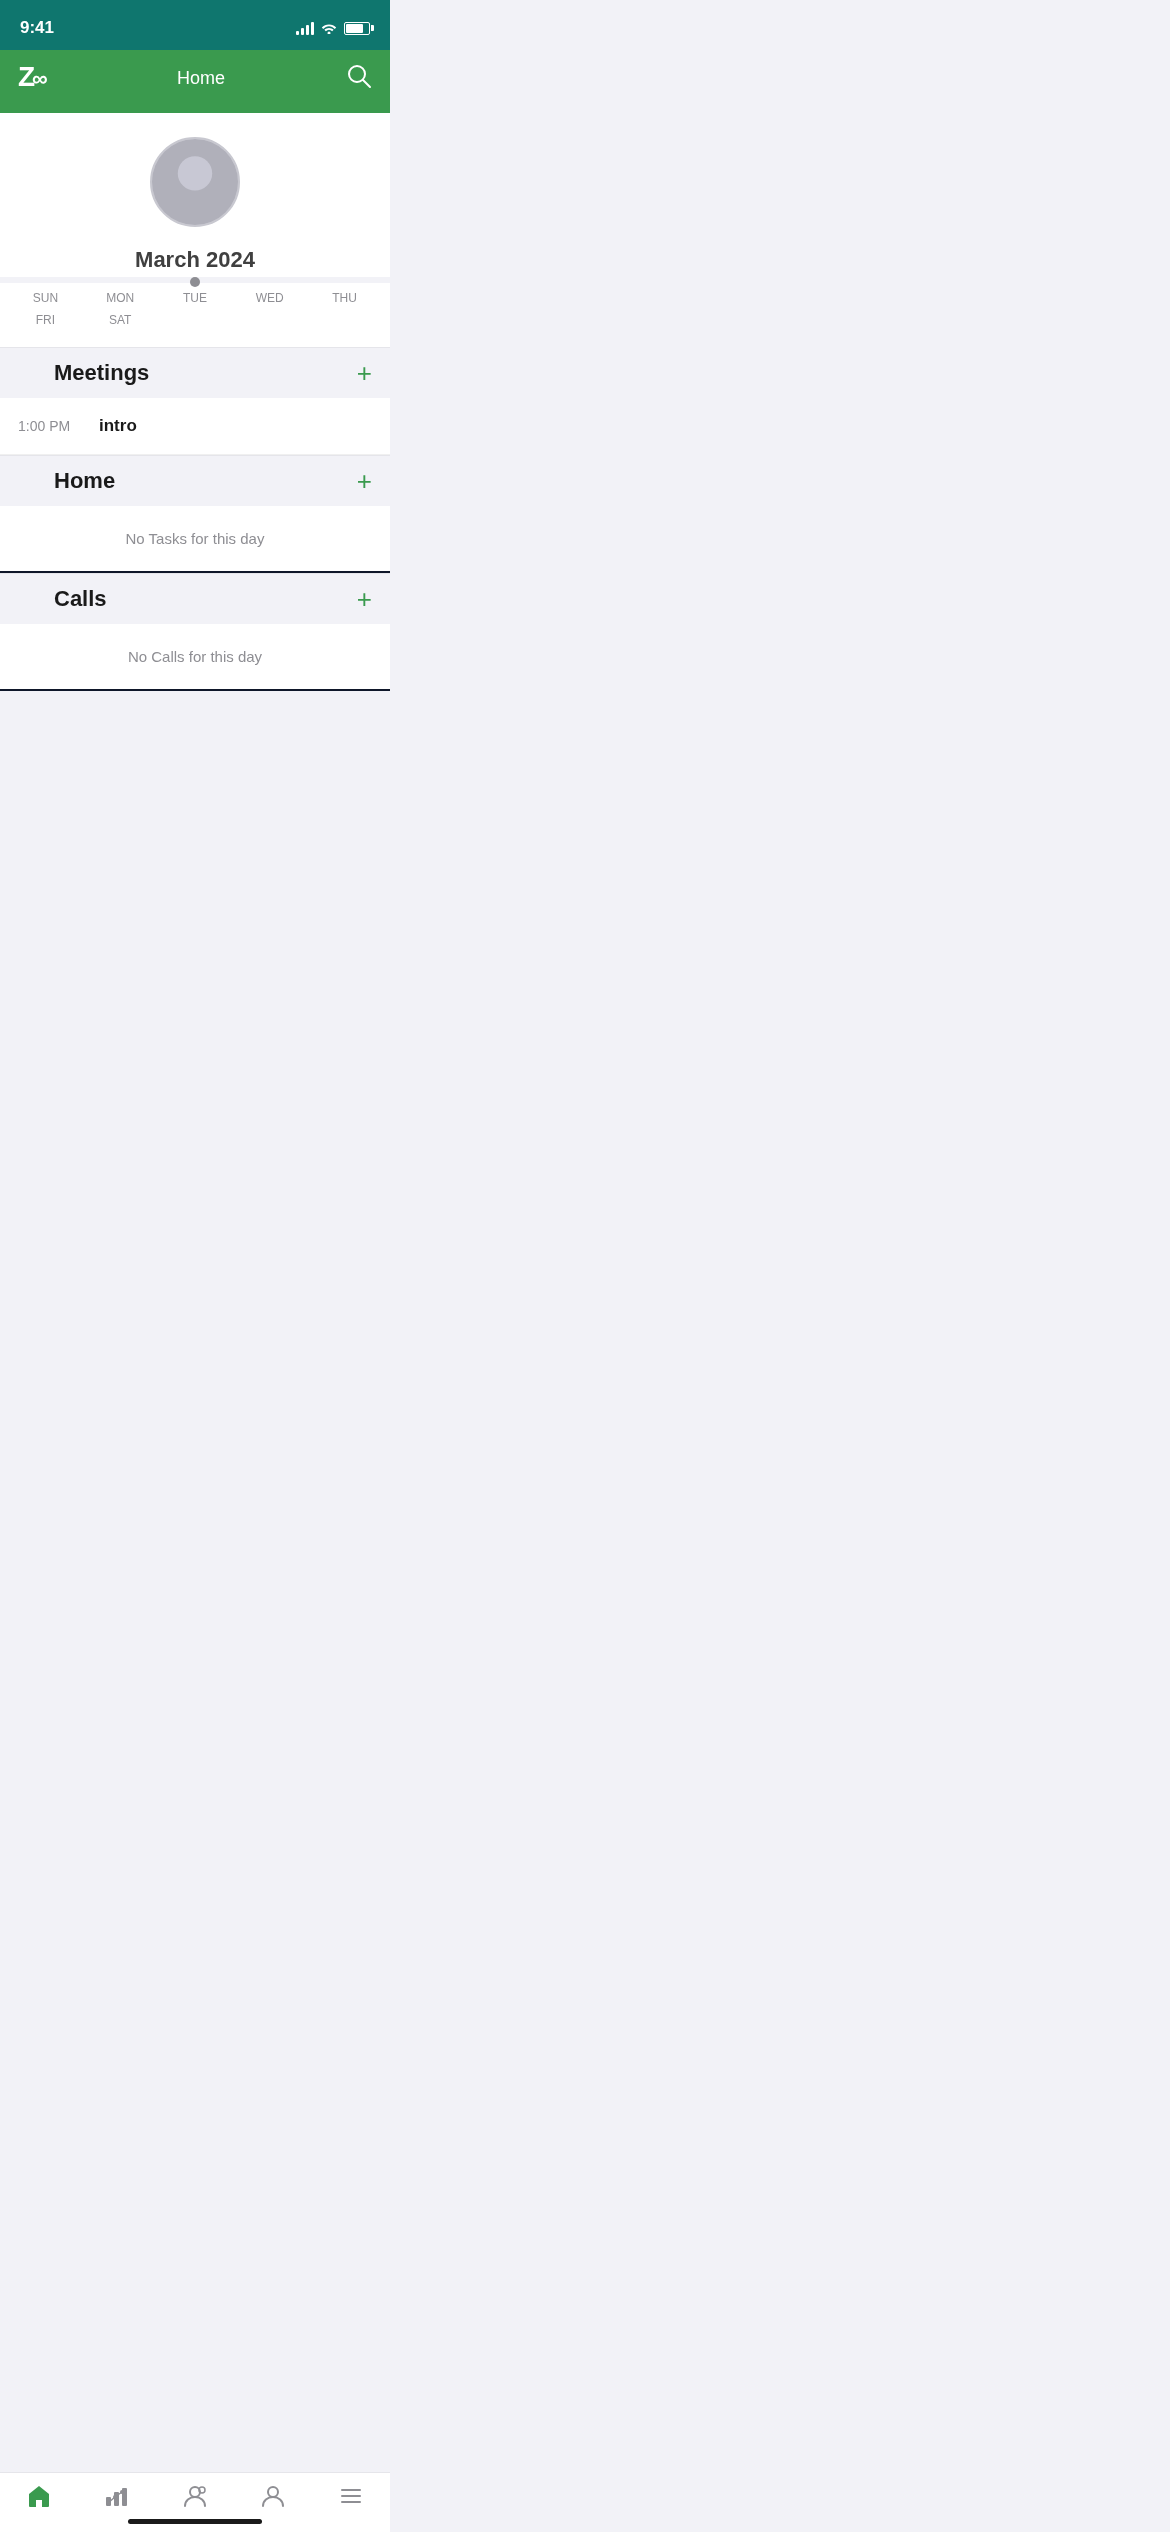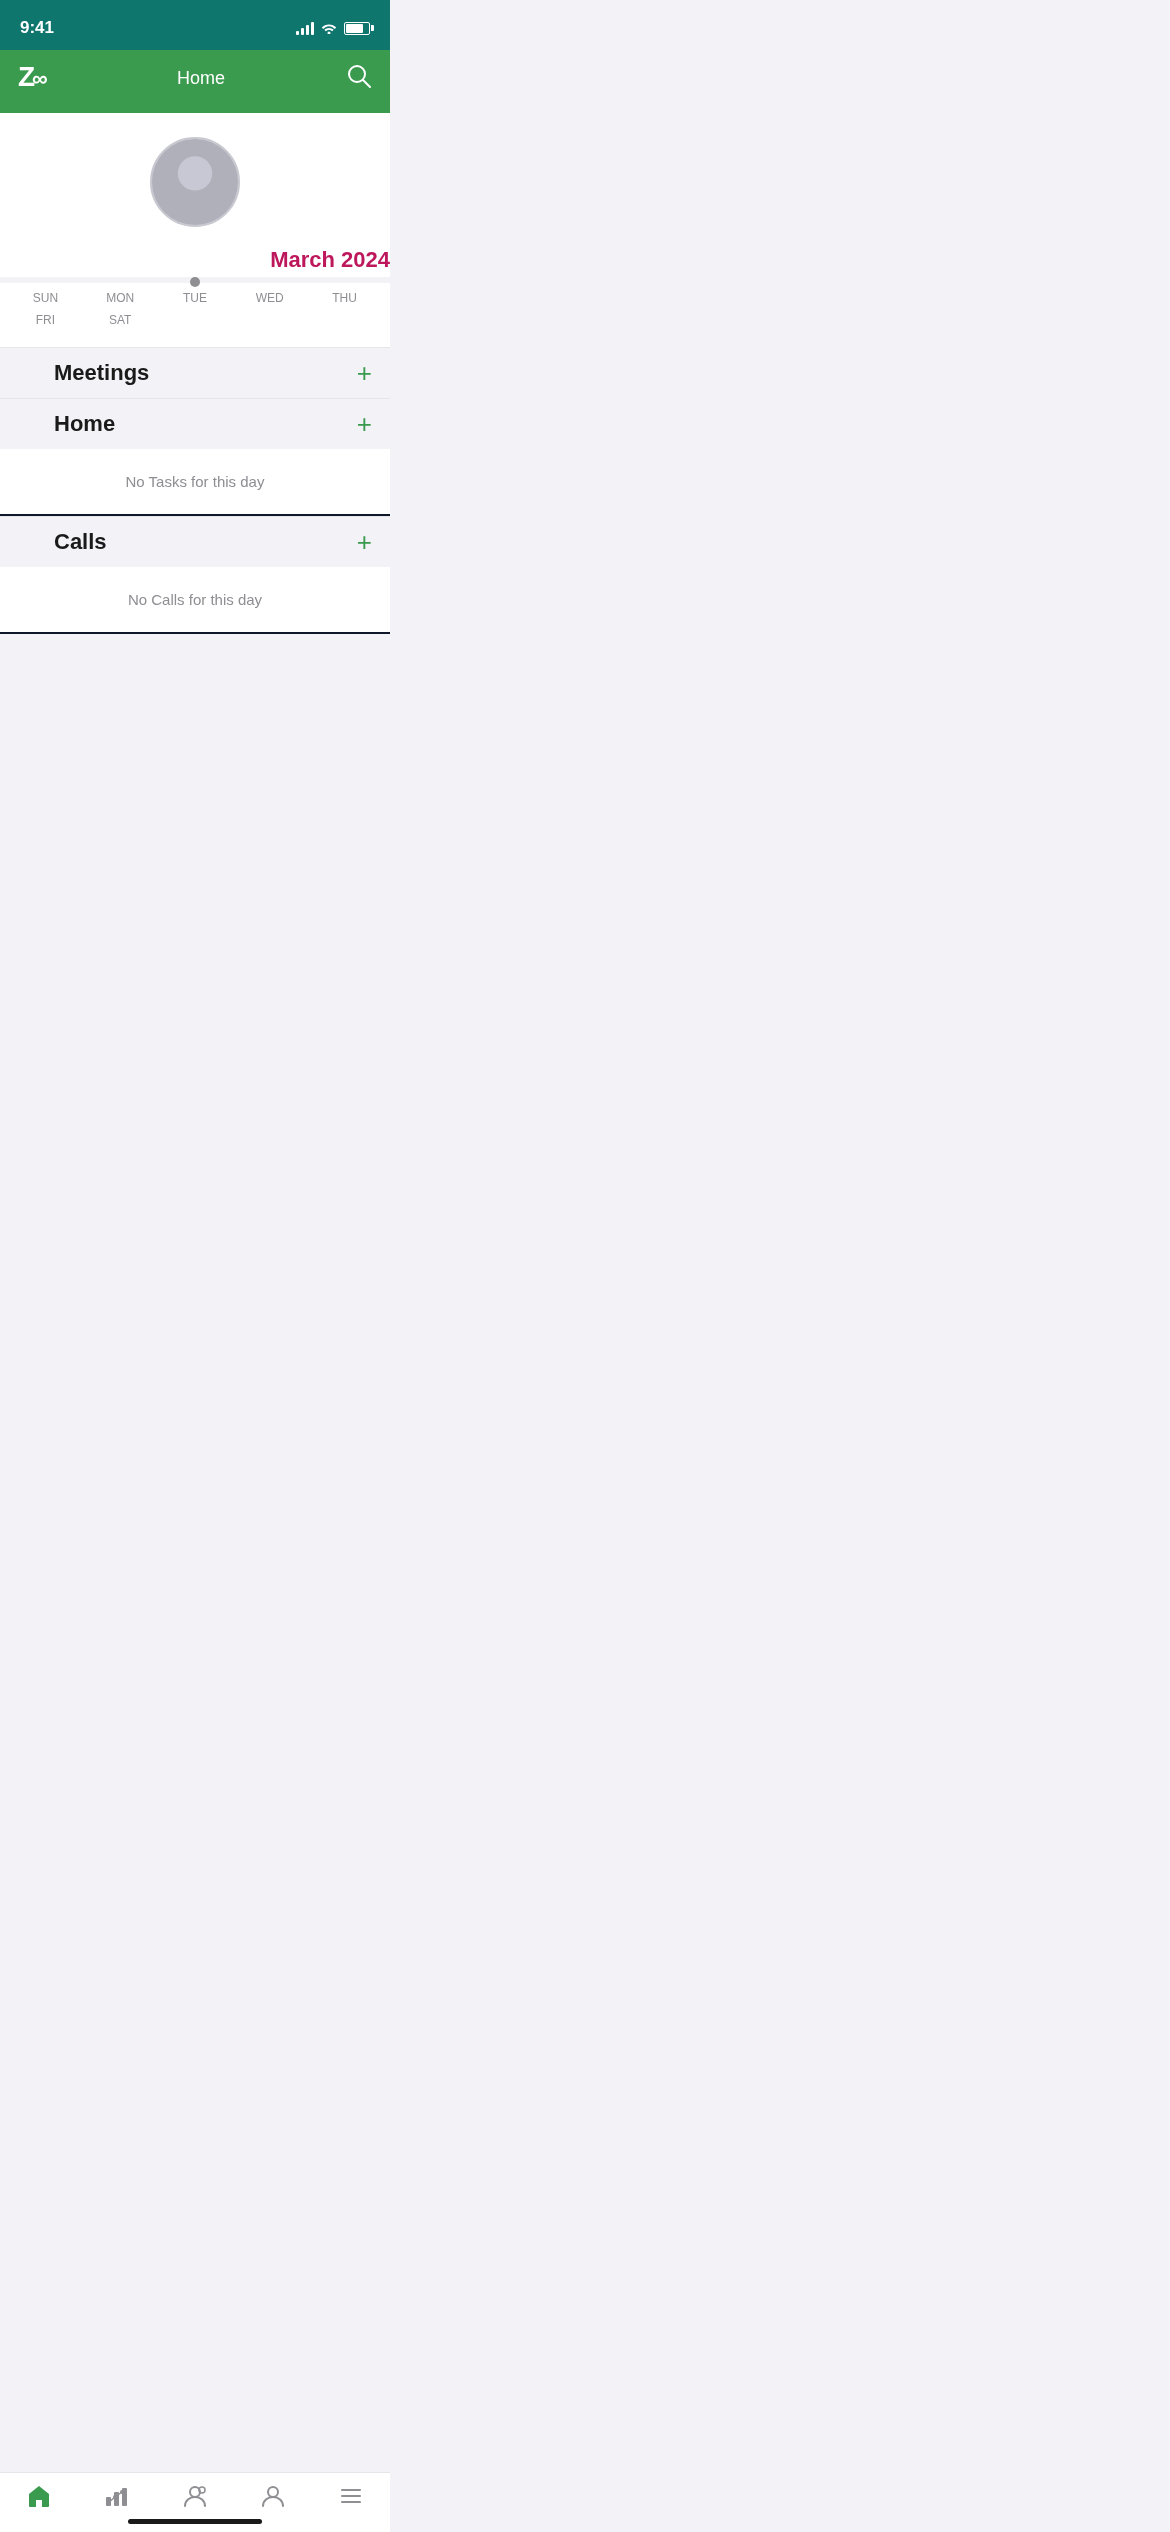--- a/index.html
+++ b/index.html
@@ -121,24 +121,24 @@
     .avatar-silhouette {
       width: 100%;
       height: 100%;
       display: flex;
       align-items: center;
       justify-content: center;
     }
 
     
     .month-title {
-      text-align: right;
+      text-align: center;
       font-size: 22px;
       font-weight: 600;
-      color: #be185d;
+      color: #404040;
       padding: 8px 0 4px;
       background: white;
     }
 
     
     .calendar-section {
       background: white;
       padding: 0 8px 12px;
     }
     .calendar-days-header {
@@ -372,20 +372,24 @@
       <span class="day-label">FRI</span>
       <span class="day-label">SAT</span>
     </div>
   </div>
 
   <div class="section-header">
     <span class="section-title">Meetings</span>
     <span class="section-add">+</span>
   </div>
 
+  <div class="meeting-item">
+    <span class="meeting-time">1:00 PM</span>
+    <span class="meeting-title">intro</span>
+  </div>
 
   <div class="section-header">
     <span class="section-title">Home</span>
     <span class="section-add">+</span>
   </div>
 
   <div class="empty-state">No Tasks for this day</div>
 
   <div class="section-header">
     <span class="section-title">Calls</span>

